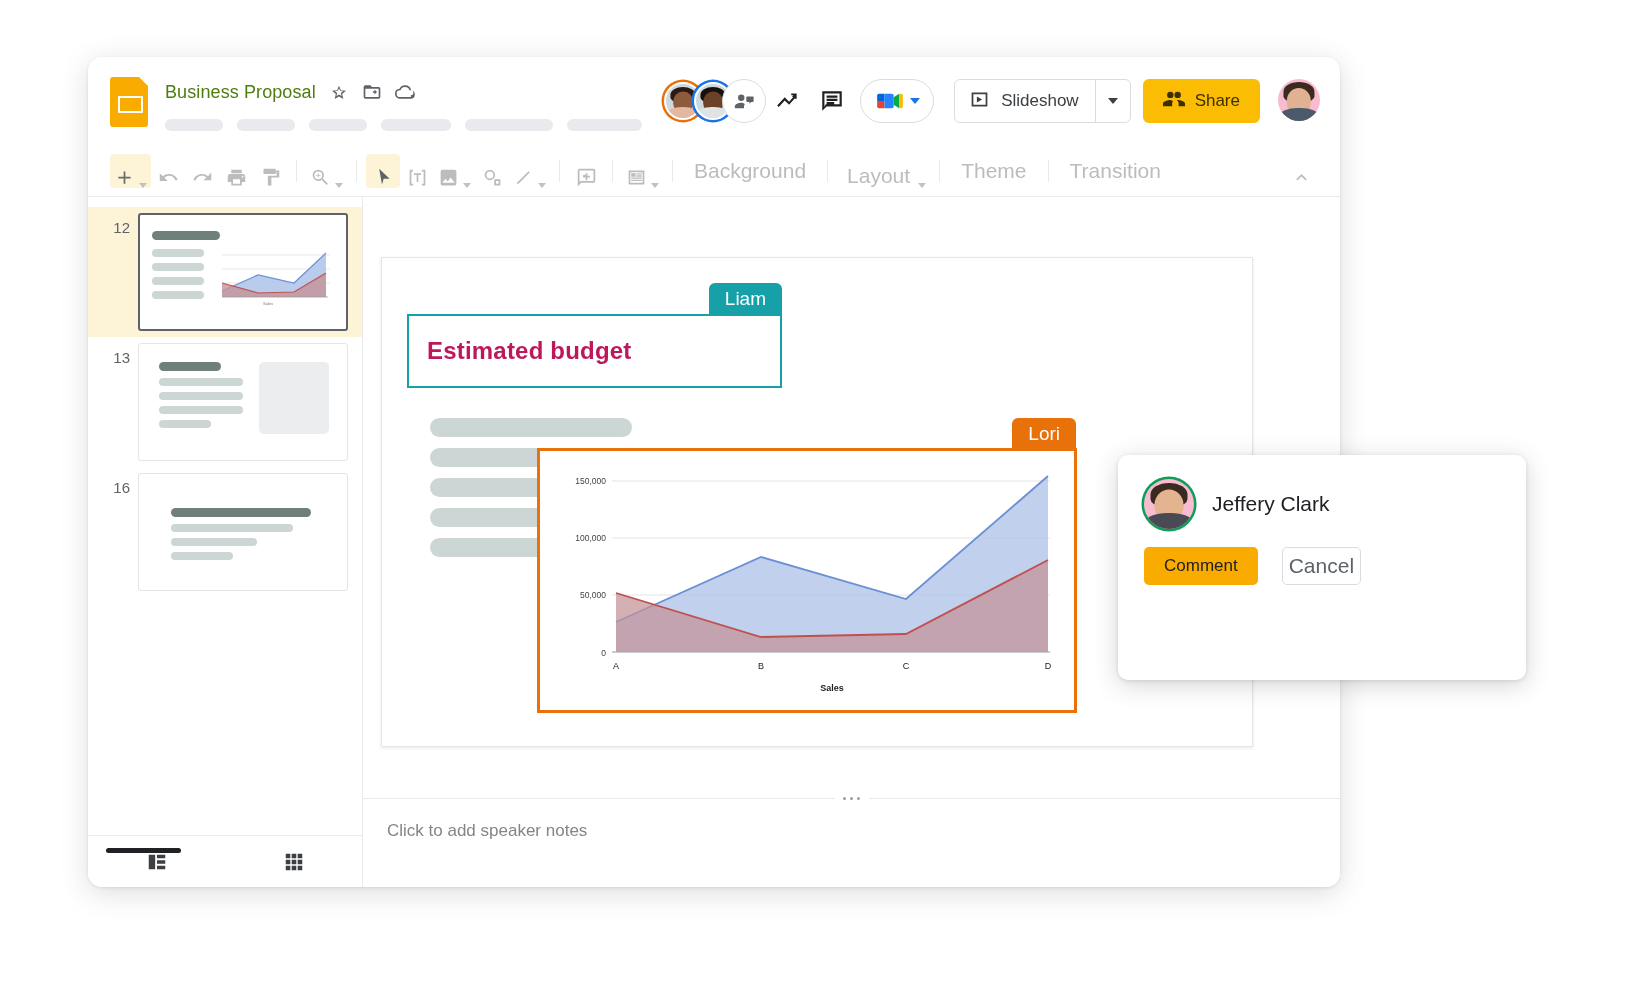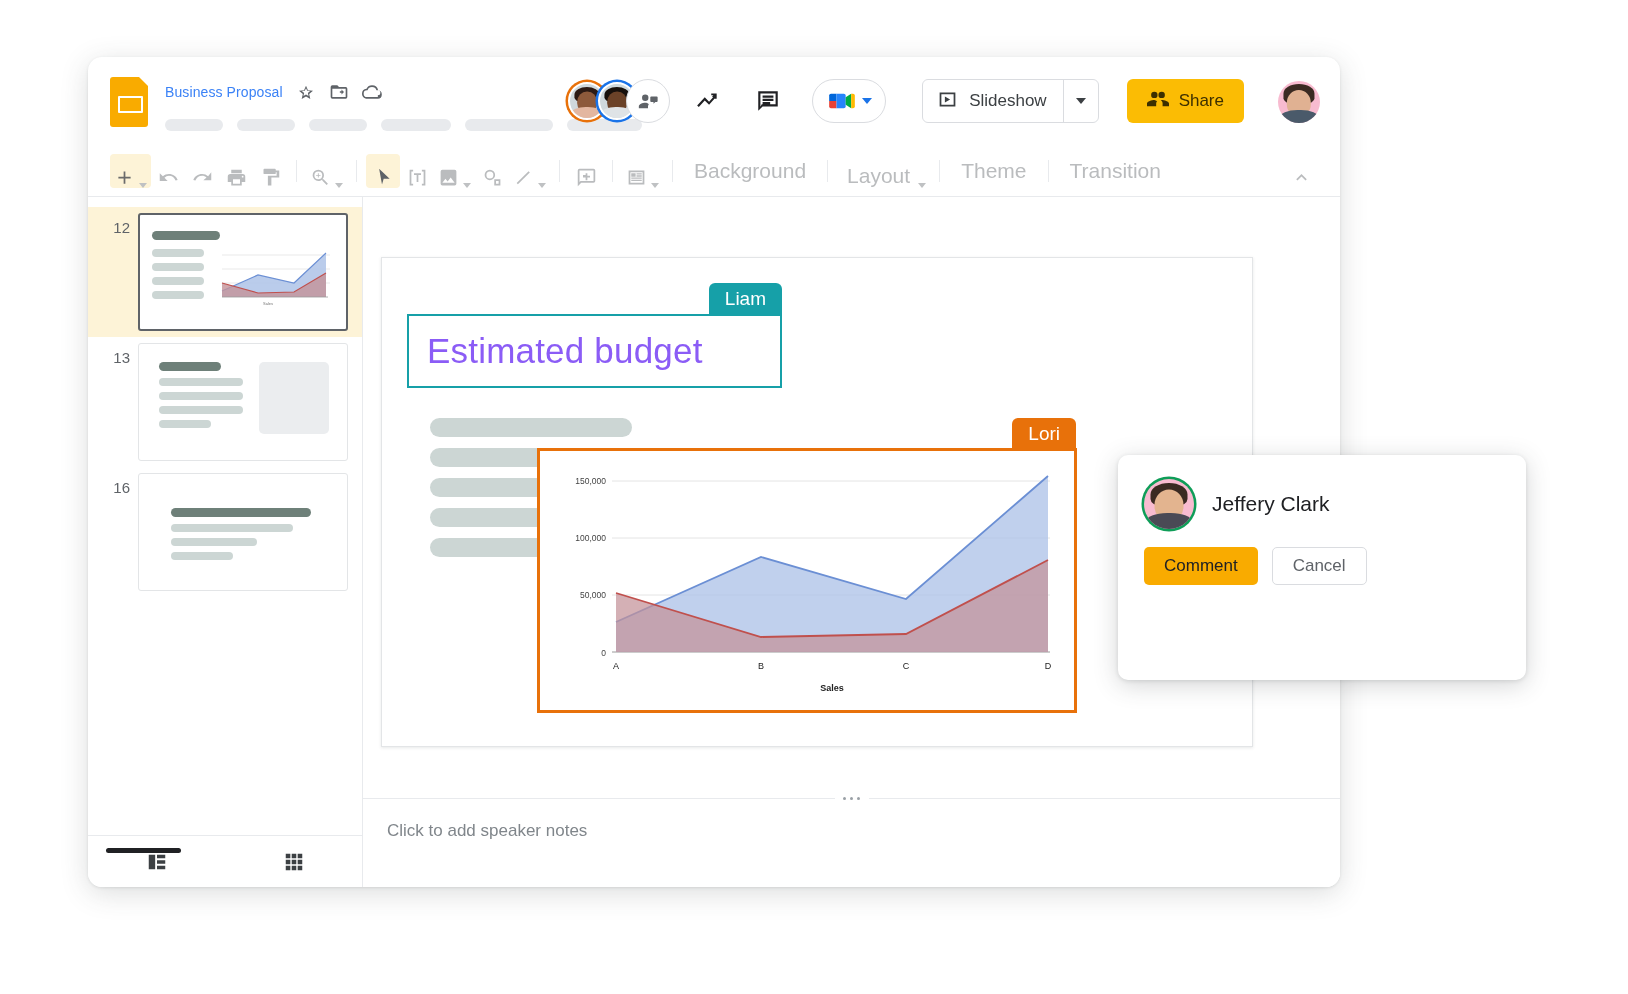--- a/index.html
+++ b/index.html
@@ -50,32 +50,32 @@
     content: "";
     position: absolute;
     left: 8px; top: 19px;
     width: 21px; height: 13px;
     border: 2.5px solid #ffffff;
     border-radius: 1px;
   }
   .title-block { margin-left: 17px; flex: 1 1 auto; }
   .title-row { display: flex; align-items: center; gap: 13px; height: 34px; }
   .doc-title {
-    font-size: 14px;
-    color: #3b82f6;
+    font-size: 18px;
+    color: #4d7c0f;
     letter-spacing: .1px;
     white-space: nowrap;
   }
   .ticon { width: 20px; height: 20px; display: block; color: #5f6368; }
   .ticon svg { width: 100%; height: 100%; display: block; fill: currentColor; }
   .menu-pills { display: flex; gap: 14px; margin-top: 10px; }
   .menu-pill { height: 12px; background: #e8eaed; border-radius: 7px; }
 
   .titlebar-right {
-    display: flex; align-items: flex-end; gap: 16px;
+    display: flex; align-items: flex-start; gap: 0;
     position: absolute; right: 20px; top: 22px;
   }
   .avatars { display: flex; align-items: center; position: relative; }
   .av {
     width: 38px; height: 38px; border-radius: 50%;
     border: 2.5px solid #fff;
     position: relative; overflow: hidden;
     background: #cfd8dc;
   }
   .av.ring-orange { box-shadow: 0 0 0 2.5px #E8710A; }
@@ -210,21 +210,21 @@
 
   
   .title-box {
     position: absolute; left: 25px; top: 56px;
     width: 375px; height: 74px;
     border: 2px solid #16A0A8;
     background: #fff;
     display: flex; align-items: center;
     padding-left: 18px;
   }
-  .slide-title { font-size: 35px; color: #8b5cf6; letter-spacing: .2px; }
+  .slide-title { font-size: 24px; color: #be185d; letter-spacing: .2px; font-weight: bold; }
   .tag {
     position: absolute; color: #fff; font-size: 19px;
     padding: 4px 16px 5px; border-radius: 6px 6px 0 0;
     line-height: 1.25;
   }
   .tag-liam { background: #16A0A8; right: -2px; top: -33px; }
   .tag-lori { background: #E8710A; right: -2px; top: -33px; }
 
   
   .chart-box {
@@ -271,29 +271,29 @@
     background: #F8BBD0; position: relative; overflow: hidden;
   }
   .comment-name { font-size: 21px; color: #202124; }
   .comment-input {
     margin-top: 18px; height: 47px;
     border: 2.5px solid #1A73E8; border-radius: 5px;
     display: flex; align-items: center; padding: 0 12px;
     font-size: 17px; color: #202124;
     background: #fff;
   }
-  .comment-actions { margin-top: 18px; display: flex; align-items: center; gap: 14px; }
+  .comment-actions { margin-top: 18px; display: flex; align-items: center; gap: 24px; }
   .btn-comment {
     background: #F9AB00; border: none; border-radius: 5px;
     height: 38px; padding: 0 20px; font-size: 17px; color: #202124;
     font-family: "Liberation Sans", sans-serif; cursor: pointer;
   }
   .btn-cancel {
     background: #fff; border: 1.5px solid #dadce0; border-radius: 5px;
-    height: 38px; padding: 0 20px; font-size: 17px; color: #5f6368;
+    height: 38px; padding: 0 6px; font-size: 21px; color: #5f6368;
     font-family: "Liberation Sans", sans-serif; cursor: pointer;
   }
 
   
   .face-skin { position: absolute; left: 50%; top: 52%; transform: translate(-50%,-50%); width: 58%; height: 62%; border-radius: 50% 50% 45% 45%; }
   .face-hair { position: absolute; left: 50%; top: 8%; transform: translateX(-50%); width: 74%; height: 46%; border-radius: 50% 50% 30% 30%; }
   .face-shirt { position: absolute; left: 50%; bottom: -6%; transform: translateX(-50%); width: 92%; height: 38%; border-radius: 46% 46% 0 0; }
 </style>
 </head>
 <body>

